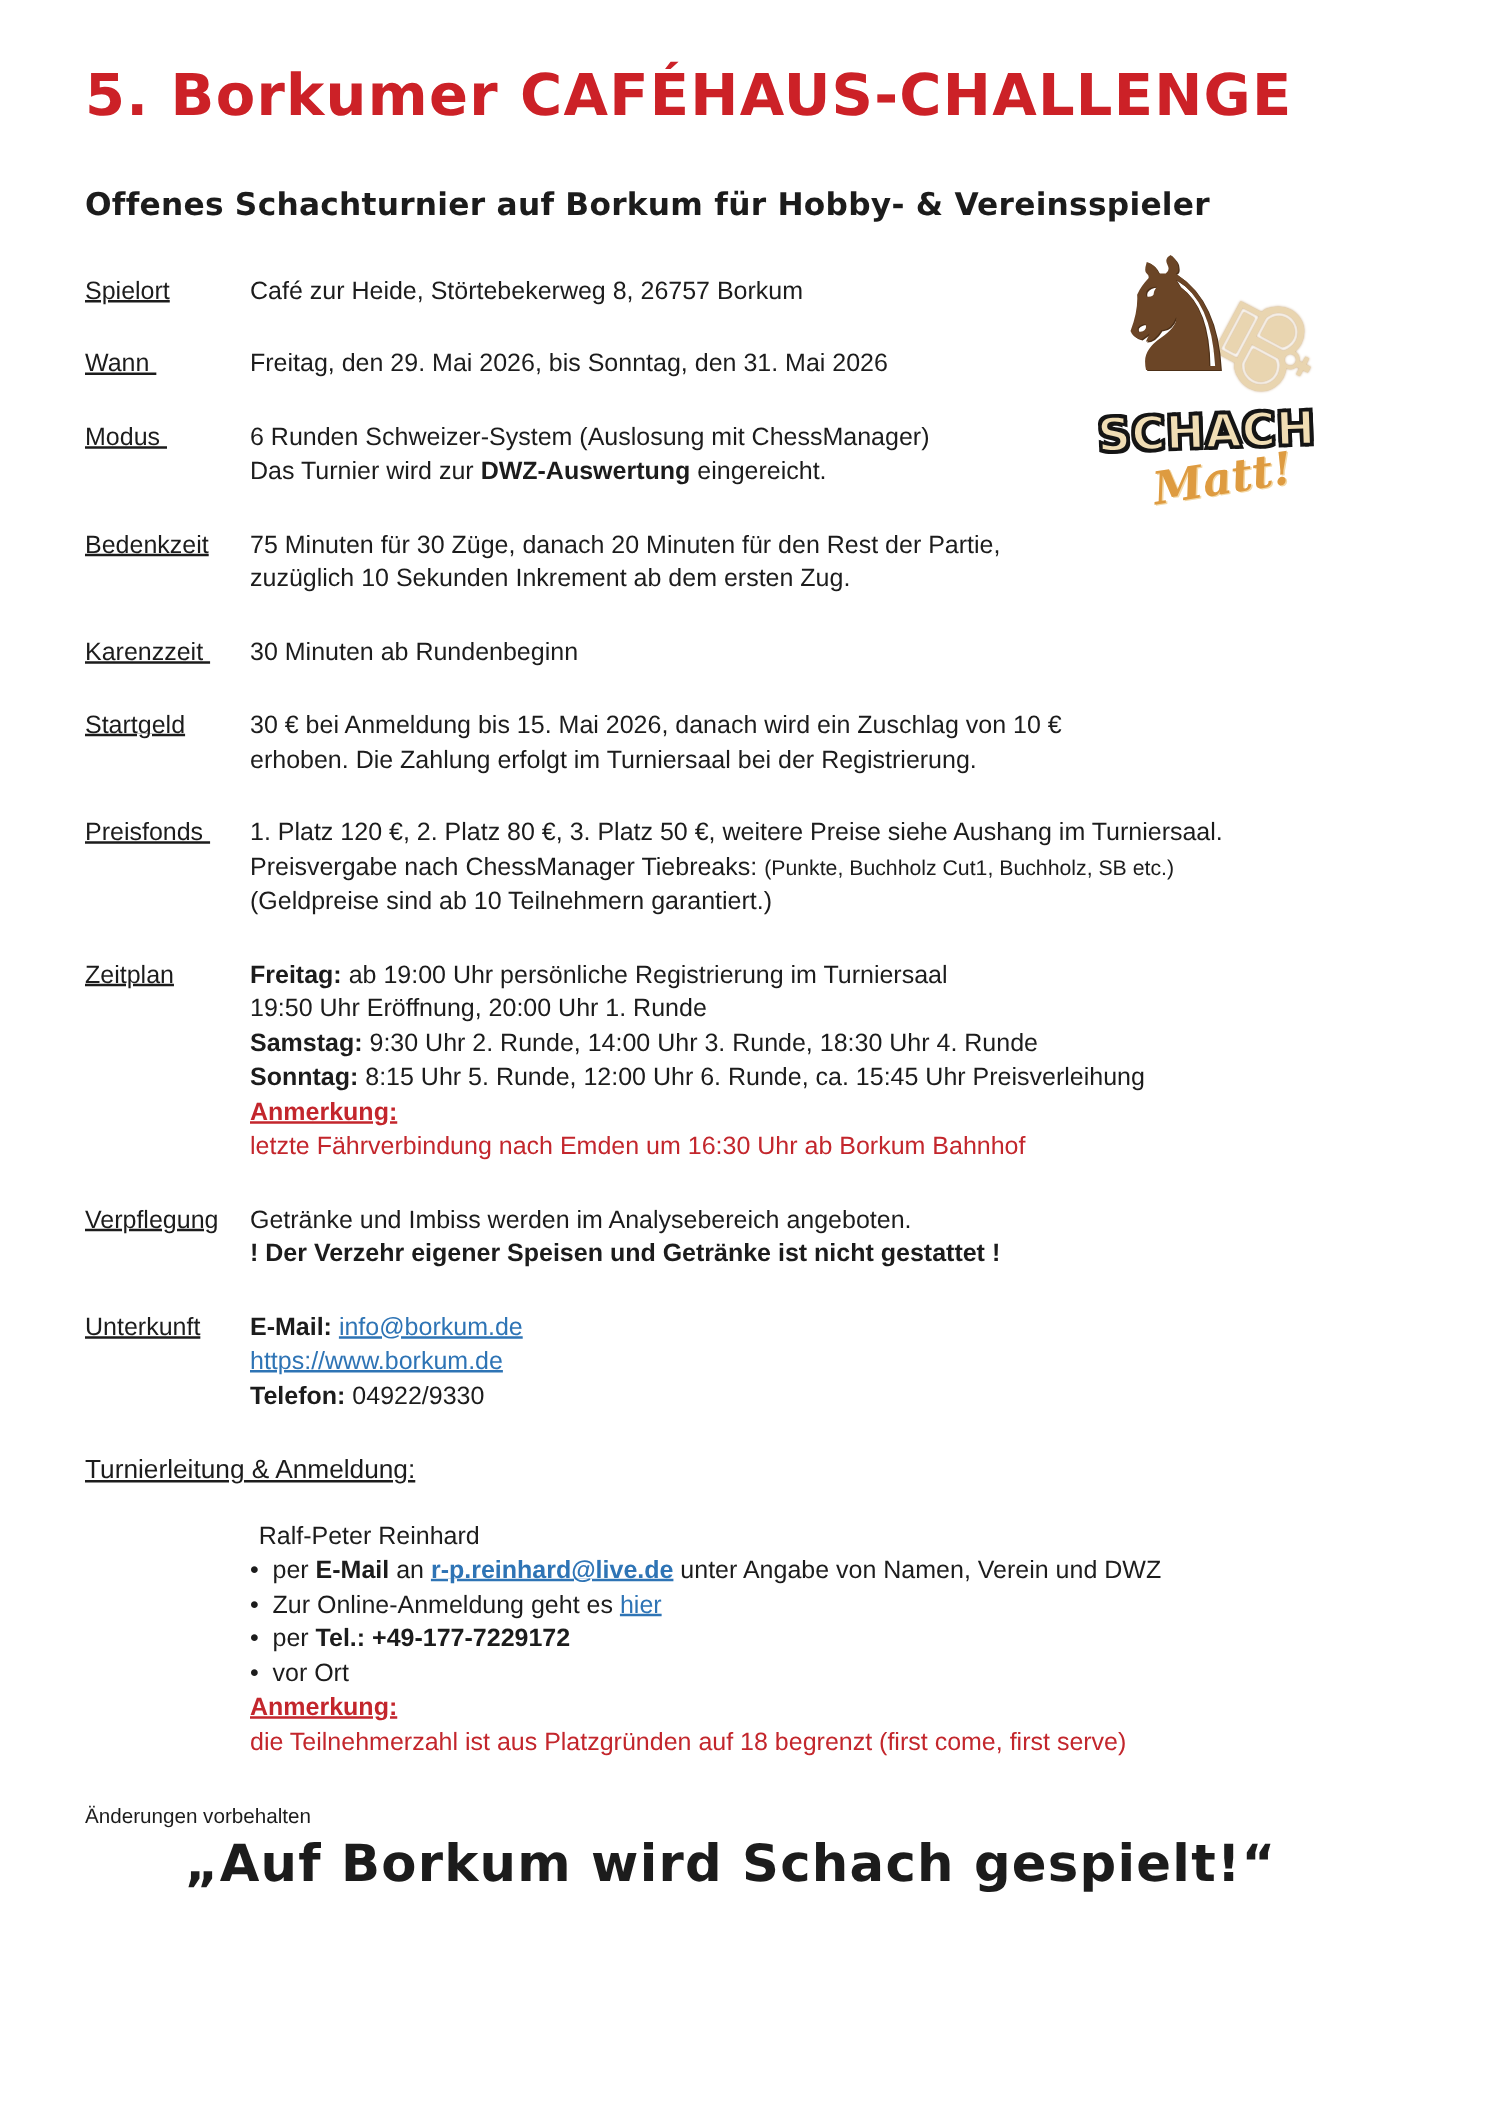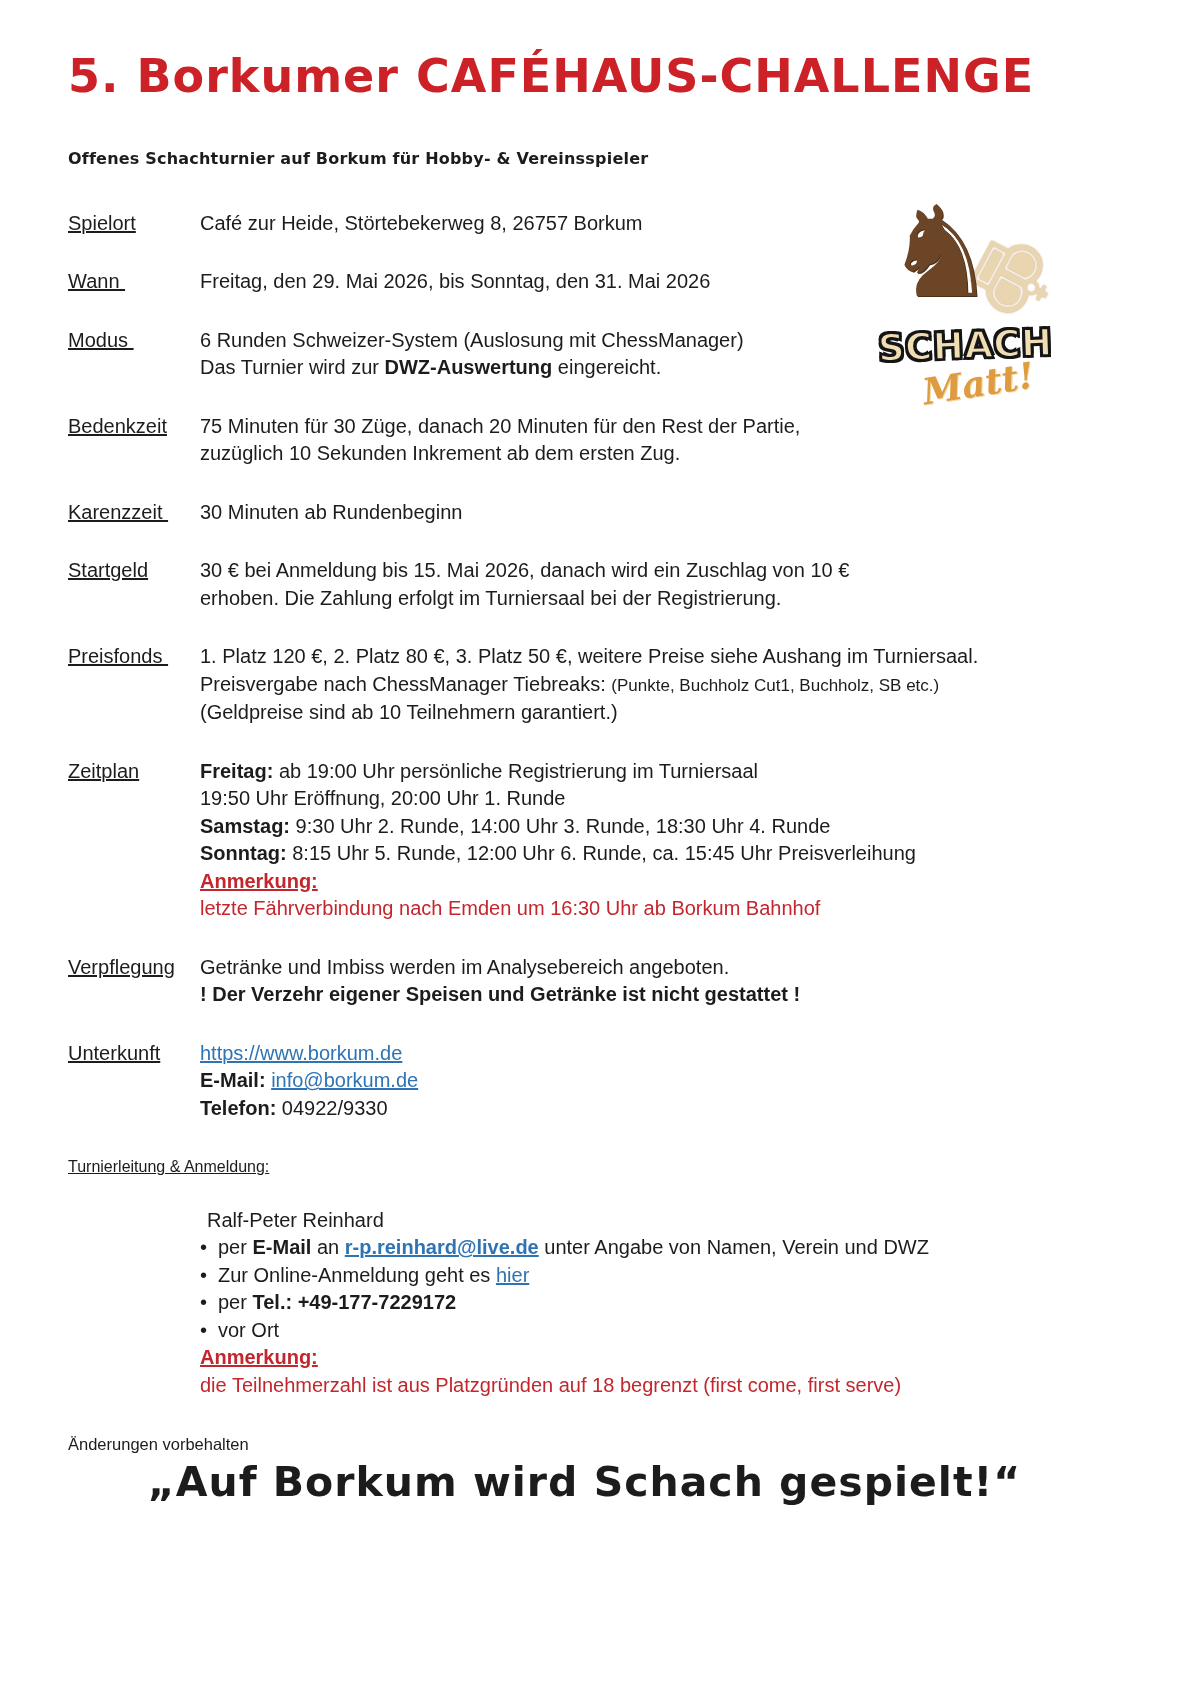--- a/index.html
+++ b/index.html
@@ -8,38 +8,38 @@
     font-family:"Liberation Sans",sans-serif;color:#1c1c1c;
     padding:50px 89px 0 68px;box-sizing:border-box;overflow:hidden;
   }
   .title{
     font-family:"DejaVu Sans",sans-serif;font-weight:bold;
     color:var(--title-red);font-size:46px;letter-spacing:1px;
     margin:0;line-height:1.15;white-space:nowrap;
   }
   .subtitle{
     font-family:"DejaVu Sans",sans-serif;font-weight:bold;
-    font-size:16px;margin-top:46px;letter-spacing:.2px;
+    font-size:25px;margin-top:46px;letter-spacing:.2px;
   }
   #sections{margin-top:42px;max-width:940px;}
   .row{display:grid;grid-template-columns:132px 1fr;margin-bottom:31px;}
   .row-label{
     text-decoration:underline;white-space:pre;font-size:20px;
     line-height:27.5px;align-self:start;
   }
   .line{font-size:20px;line-height:27.5px;}
   .seg-b{font-weight:bold;}
   .seg-red{color:var(--note-red);}
   .seg-u{text-decoration:underline;}
   .seg-small{font-size:17px;}
   a.seg-link{color:var(--link-blue);text-decoration:underline;cursor:pointer;}
   .bullet{display:inline-block;width:18px;}
   .indented{padding-left:7px;}
   .contact-heading{
-    font-size:16px;line-height:27.5px;text-decoration:underline;margin-top:12px;
+    font-size:21px;line-height:27.5px;text-decoration:underline;margin-top:12px;
   }
   .contact-lines{margin-left:132px;margin-top:26px;}
   .footer-note{font-size:16.5px;margin-top:36px;}
   .tagline{
     font-family:"DejaVu Sans",sans-serif;font-weight:bold;font-size:41px;
     text-align:center;margin-top:4px;letter-spacing:1px;
   }
   
   .logo{position:absolute;left:878px;top:206px;width:195px;height:218px;}
   .logo .king{
@@ -144,22 +144,22 @@
       <div class="row">
         <div class="row-label">Verpflegung</div>
         <div class="row-content">
           <div class="line"><span>Getränke und Imbiss werden im Analysebereich angeboten.</span></div>
           <div class="line"><span class="seg-b">! Der Verzehr eigener Speisen und Getränke ist nicht gestattet !</span></div>
         </div>
       </div>
       <div class="row">
         <div class="row-label">Unterkunft</div>
         <div class="row-content">
+          <div class="line"><span class="seg-b">E-Mail: </span><a class="seg-link" href="#">info@borkum.de</a></div>
           <div class="line"><a class="seg-link" href="#">https://www.borkum.de</a></div>
-          <div class="line"><span class="seg-b">E-Mail: </span><a class="seg-link" href="#">info@borkum.de</a></div>
           <div class="line"><span class="seg-b">Telefon: </span><span>04922/9330</span></div>
         </div>
       </div>
     </div>
 
   <div id="contact">
     <div class="contact-heading">Turnierleitung &amp; Anmeldung:</div>
     <div id="contact-lines" class="contact-lines">
         <div class="line indented"><span>Ralf-Peter Reinhard</span></div>
         <div class="line"><span class="bullet">• </span><span>per </span><span class="seg-b">E-Mail</span><span> an </span><a class="seg-b seg-link" href="#">r-p.reinhard@live.de</a><span> unter Angabe von Namen, Verein und DWZ</span></div>

